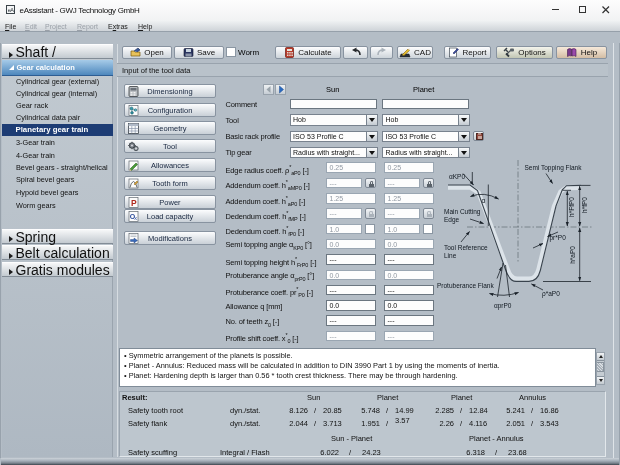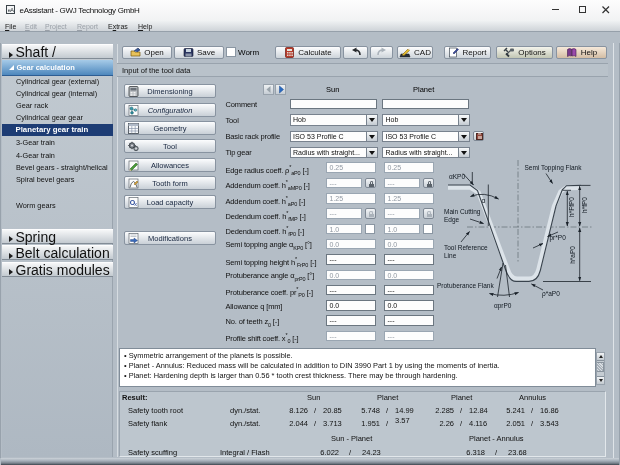--- a/index.html
+++ b/index.html
@@ -66,26 +66,27 @@
 <div class="abs menu dis" style="left:77px;"><u>R</u>eport</div>
 <div class="abs menu" style="left:108px;">E<u>x</u>tras</div>
 <div class="abs menu" style="left:138px;"><u>H</u>elp</div>
 
 <div class="abs" id="sidebar">
   <div class="shead" style="top:0;"><span class="tri"></span>Shaft / bearings</div>
   <div id="ghead"><span class="tri2"></span>Gear calculation</div>
   <div class="sitem" style="top:32px;">Cylindrical gear (external)</div>
   <div class="sitem" style="top:56px;">Gear rack</div>
   <div class="sitem" style="top:44px;">Cylindrical gear (internal)</div>
-  <div class="sitem" style="top:68px;">Cylindrical gear gear</div>
+  <div class="sitem" style="top:68px;">Cylindrical data pair</div>
   <div class="sitem sel" style="top:80px;">Planetary gear train</div>
   <div class="sitem" style="top:93px;">3-Gear train</div>
   <div class="sitem" style="top:105.5px;">4-Gear train</div>
   <div class="sitem" style="top:117.5px;">Bevel gears - straight/helical</div>
   <div class="sitem" style="top:130px;">Spiral bevel gears</div>
+  <div class="sitem" style="top:143px;">Hypoid bevel gears</div>
   <div class="sitem" style="top:155.5px;">Worm gears</div>
   <div class="shead" style="top:184.5px;"><span class="tri"></span>Spring calculation</div>
   <div class="shead" style="top:201px;"><span class="tri"></span>Belt calculation</div>
   <div class="shead" style="top:217.5px;"><span class="tri"></span>Gratis modules</div>
 </div>
 
 <div class="abs tbtn" style="left:122px;width:50px;"><svg width="11" height="11" viewBox="0 0 11 11">
       <path d="M1,9 L1,4 L4,4 L5,5 L10,5 L10,9 z" fill="#e8c25a" stroke="#7a5a10" stroke-width="0.7"></path>
       <path d="M4,4 L8,1 L10,3 L7,5" fill="#3a5a9a" stroke="#1a2a50" stroke-width="0.6"></path>
     </svg>Open</div>
@@ -142,21 +143,21 @@
 <div class="abs" id="secbar">Input of the tool data</div>
 
 <div class="abs fbtn" style="top:84px;"><svg class="fico2" width="11" height="11" viewBox="0 0 11 11">
       <rect x="1" y="0.5" width="9" height="10" rx="1" fill="#b8bcc0" stroke="#383c40" stroke-width="0.8"></rect>
       <rect x="2.5" y="2" width="6" height="2.5" fill="#6a7078"></rect>
       <rect x="2.5" y="6" width="2" height="1.5" fill="#f0f0f0"></rect>
       <rect x="5.5" y="6" width="2" height="1.5" fill="#f0f0f0"></rect>
       <rect x="2.5" y="8.2" width="2" height="1.5" fill="#f0f0f0"></rect>
       <rect x="5.5" y="8.2" width="2" height="1.5" fill="#f0f0f0"></rect>
     </svg>Dimensioning</div>
-<div class="abs fbtn" style="top:102.5px;font-style:italic;"><svg class="fico2" width="11" height="11" viewBox="0 0 11 11">
+<div class="abs fbtn" style="top:102.5px;"><svg class="fico2" width="11" height="11" viewBox="0 0 11 11">
       <rect x="1" y="0.5" width="9" height="10" fill="#fcfcfc" stroke="#606870" stroke-width="0.7"></rect>
       <circle cx="3.5" cy="3.5" r="1.6" fill="#3a9aaa" stroke="#1a5a66" stroke-width="0.5"></circle>
       <circle cx="7.5" cy="5" r="1.3" fill="#5ab4c4" stroke="#1a5a66" stroke-width="0.5"></circle>
       <circle cx="4" cy="7.8" r="1.4" fill="#2a8a9a" stroke="#1a5a66" stroke-width="0.5"></circle>
       <path d="M4.5,4.5 L6.8,5 M4,6.4 L4,5" stroke="#1a5a66" stroke-width="0.5"></path>
     </svg>Configuration</div>
 <div class="abs fbtn" style="top:121px;"><svg class="fico2" width="11" height="11" viewBox="0 0 11 11">
       <rect x="0.5" y="0.5" width="10" height="10" fill="#f8fafc" stroke="#384048" stroke-width="0.8"></rect>
       <rect x="0.5" y="0.5" width="10" height="2.5" fill="#b0bac8"></rect>
       <path d="M0.5,5.5 H10.5 M0.5,8 H10.5 M3.8,3 V10.5 M7.2,3 V10.5" stroke="#7a88a0" stroke-width="0.6"></path>
@@ -175,21 +176,21 @@
     </svg>Allowances</div>
 <div class="abs fbtn" style="top:176px;"><svg class="fico2" width="11" height="11" viewBox="0 0 11 11">
       <rect x="1" y="1" width="9" height="9" fill="#fcfcfc" stroke="#606870" stroke-width="0.7"></rect>
       <path d="M2,9.5 Q3,4 5.5,3.5 Q8,4 9,9.5" fill="none" stroke="#404850" stroke-width="0.8"></path>
       <path d="M6,6 L9,3 L10,4 L7,7 z" fill="#d8a030" stroke="#705010" stroke-width="0.4"></path>
     </svg>Tooth form</div>
 <div class="abs fbtn" style="top:194.5px;"><svg class="fico2" width="11" height="11" viewBox="0 0 11 11">
       <rect x="1" y="0.5" width="9" height="10" fill="#fcfcfc" stroke="#606870" stroke-width="0.7"></rect>
       <text x="3" y="8.5" font-family="Liberation Sans" font-size="8.5" font-weight="bold" fill="#b02a20">P</text>
     </svg>Power</div>
-<div class="abs fbtn" style="top:195px;text-align:center;"><svg class="fico2" width="11" height="11" viewBox="0 0 11 11">
+<div class="abs fbtn" style="top:209px;text-align:center;"><svg class="fico2" width="11" height="11" viewBox="0 0 11 11">
       <rect x="1" y="0.5" width="9" height="10" fill="#fcfcfc" stroke="#606870" stroke-width="0.7"></rect>
       <text x="1.8" y="8" font-family="Liberation Sans" font-size="7" font-weight="bold" fill="#2a4a9a">O</text>
       <text x="6.2" y="9" font-family="Liberation Sans" font-size="5.5" fill="#2a4a9a">x</text>
     </svg>Load capacity</div>
 <div class="abs fbtn" style="top:231px;"><svg class="fico2" width="11" height="11" viewBox="0 0 11 11">
       <rect x="1" y="0.5" width="9" height="10" fill="#fcfcfc" stroke="#606870" stroke-width="0.7"></rect>
       <path d="M2.5,8.5 H6 V10 L9.5,7.5 L6,5 V6.5 H2.5 z" fill="#3a6ab8" stroke="#1a3a78" stroke-width="0.4"></path>
       <path d="M2.5,2 H8.5 M2.5,3.5 H8.5" stroke="#9aa4b0" stroke-width="0.6"></path>
     </svg>Modifications</div>
 

